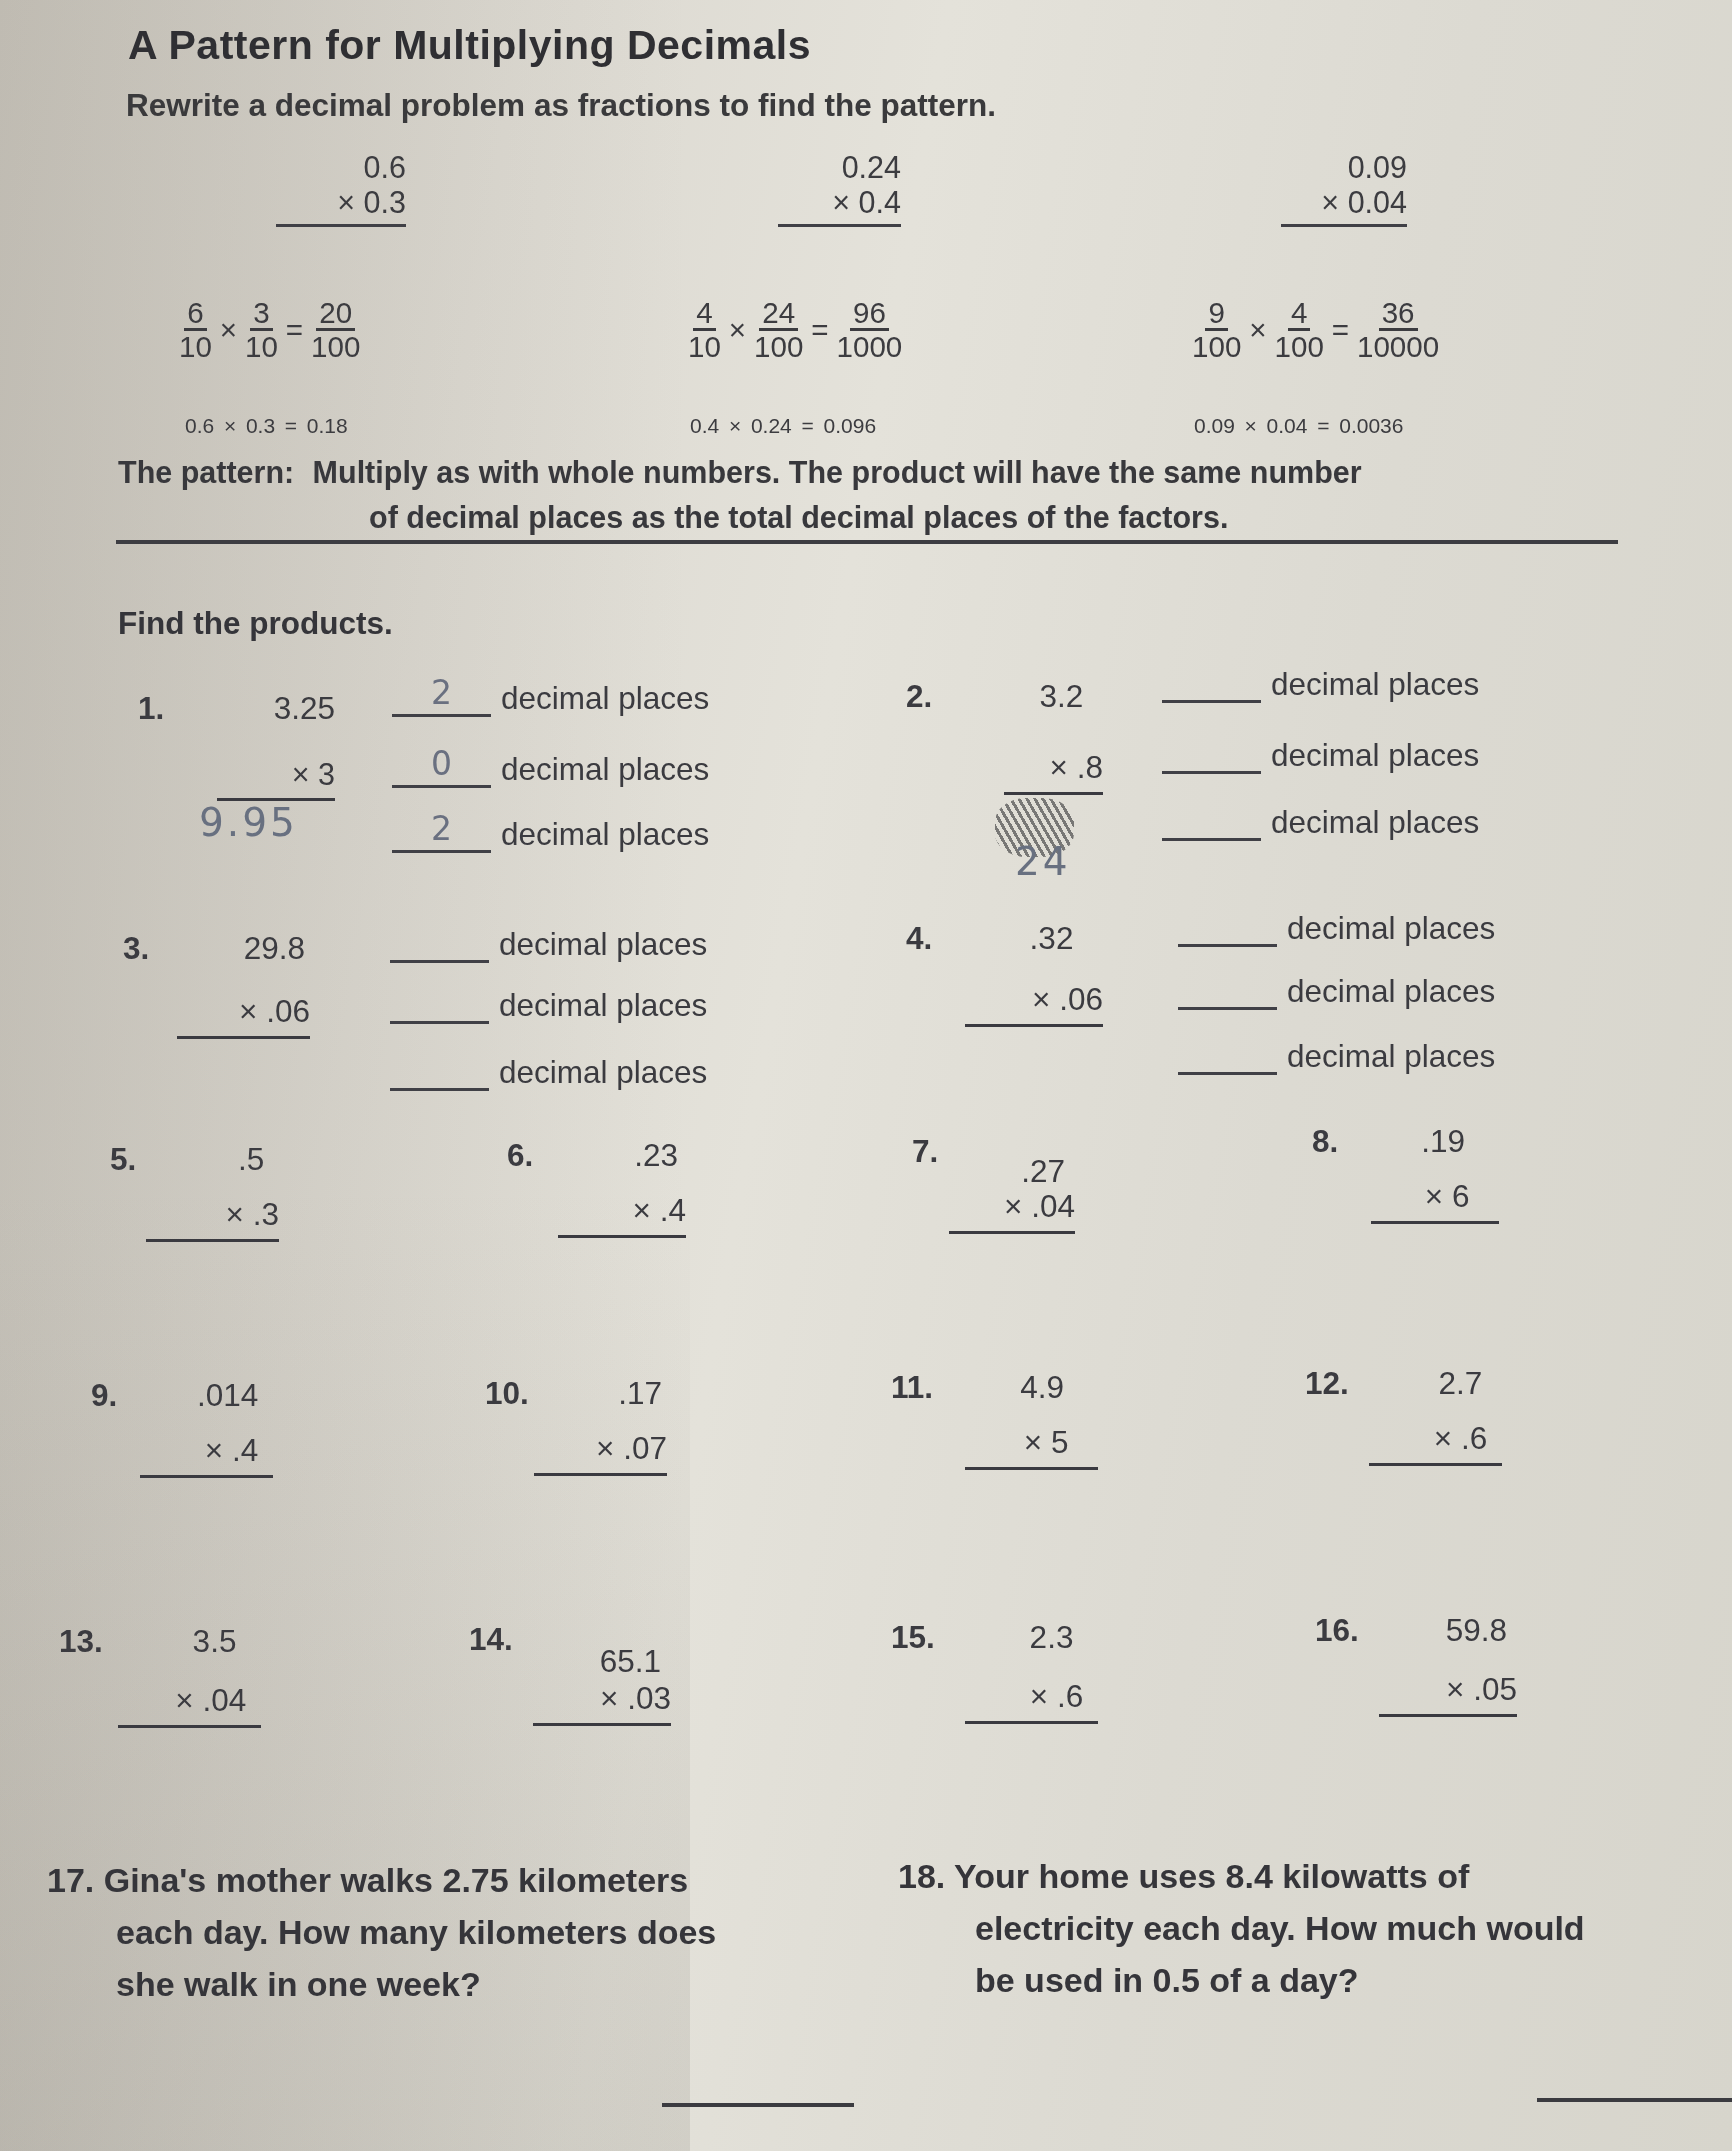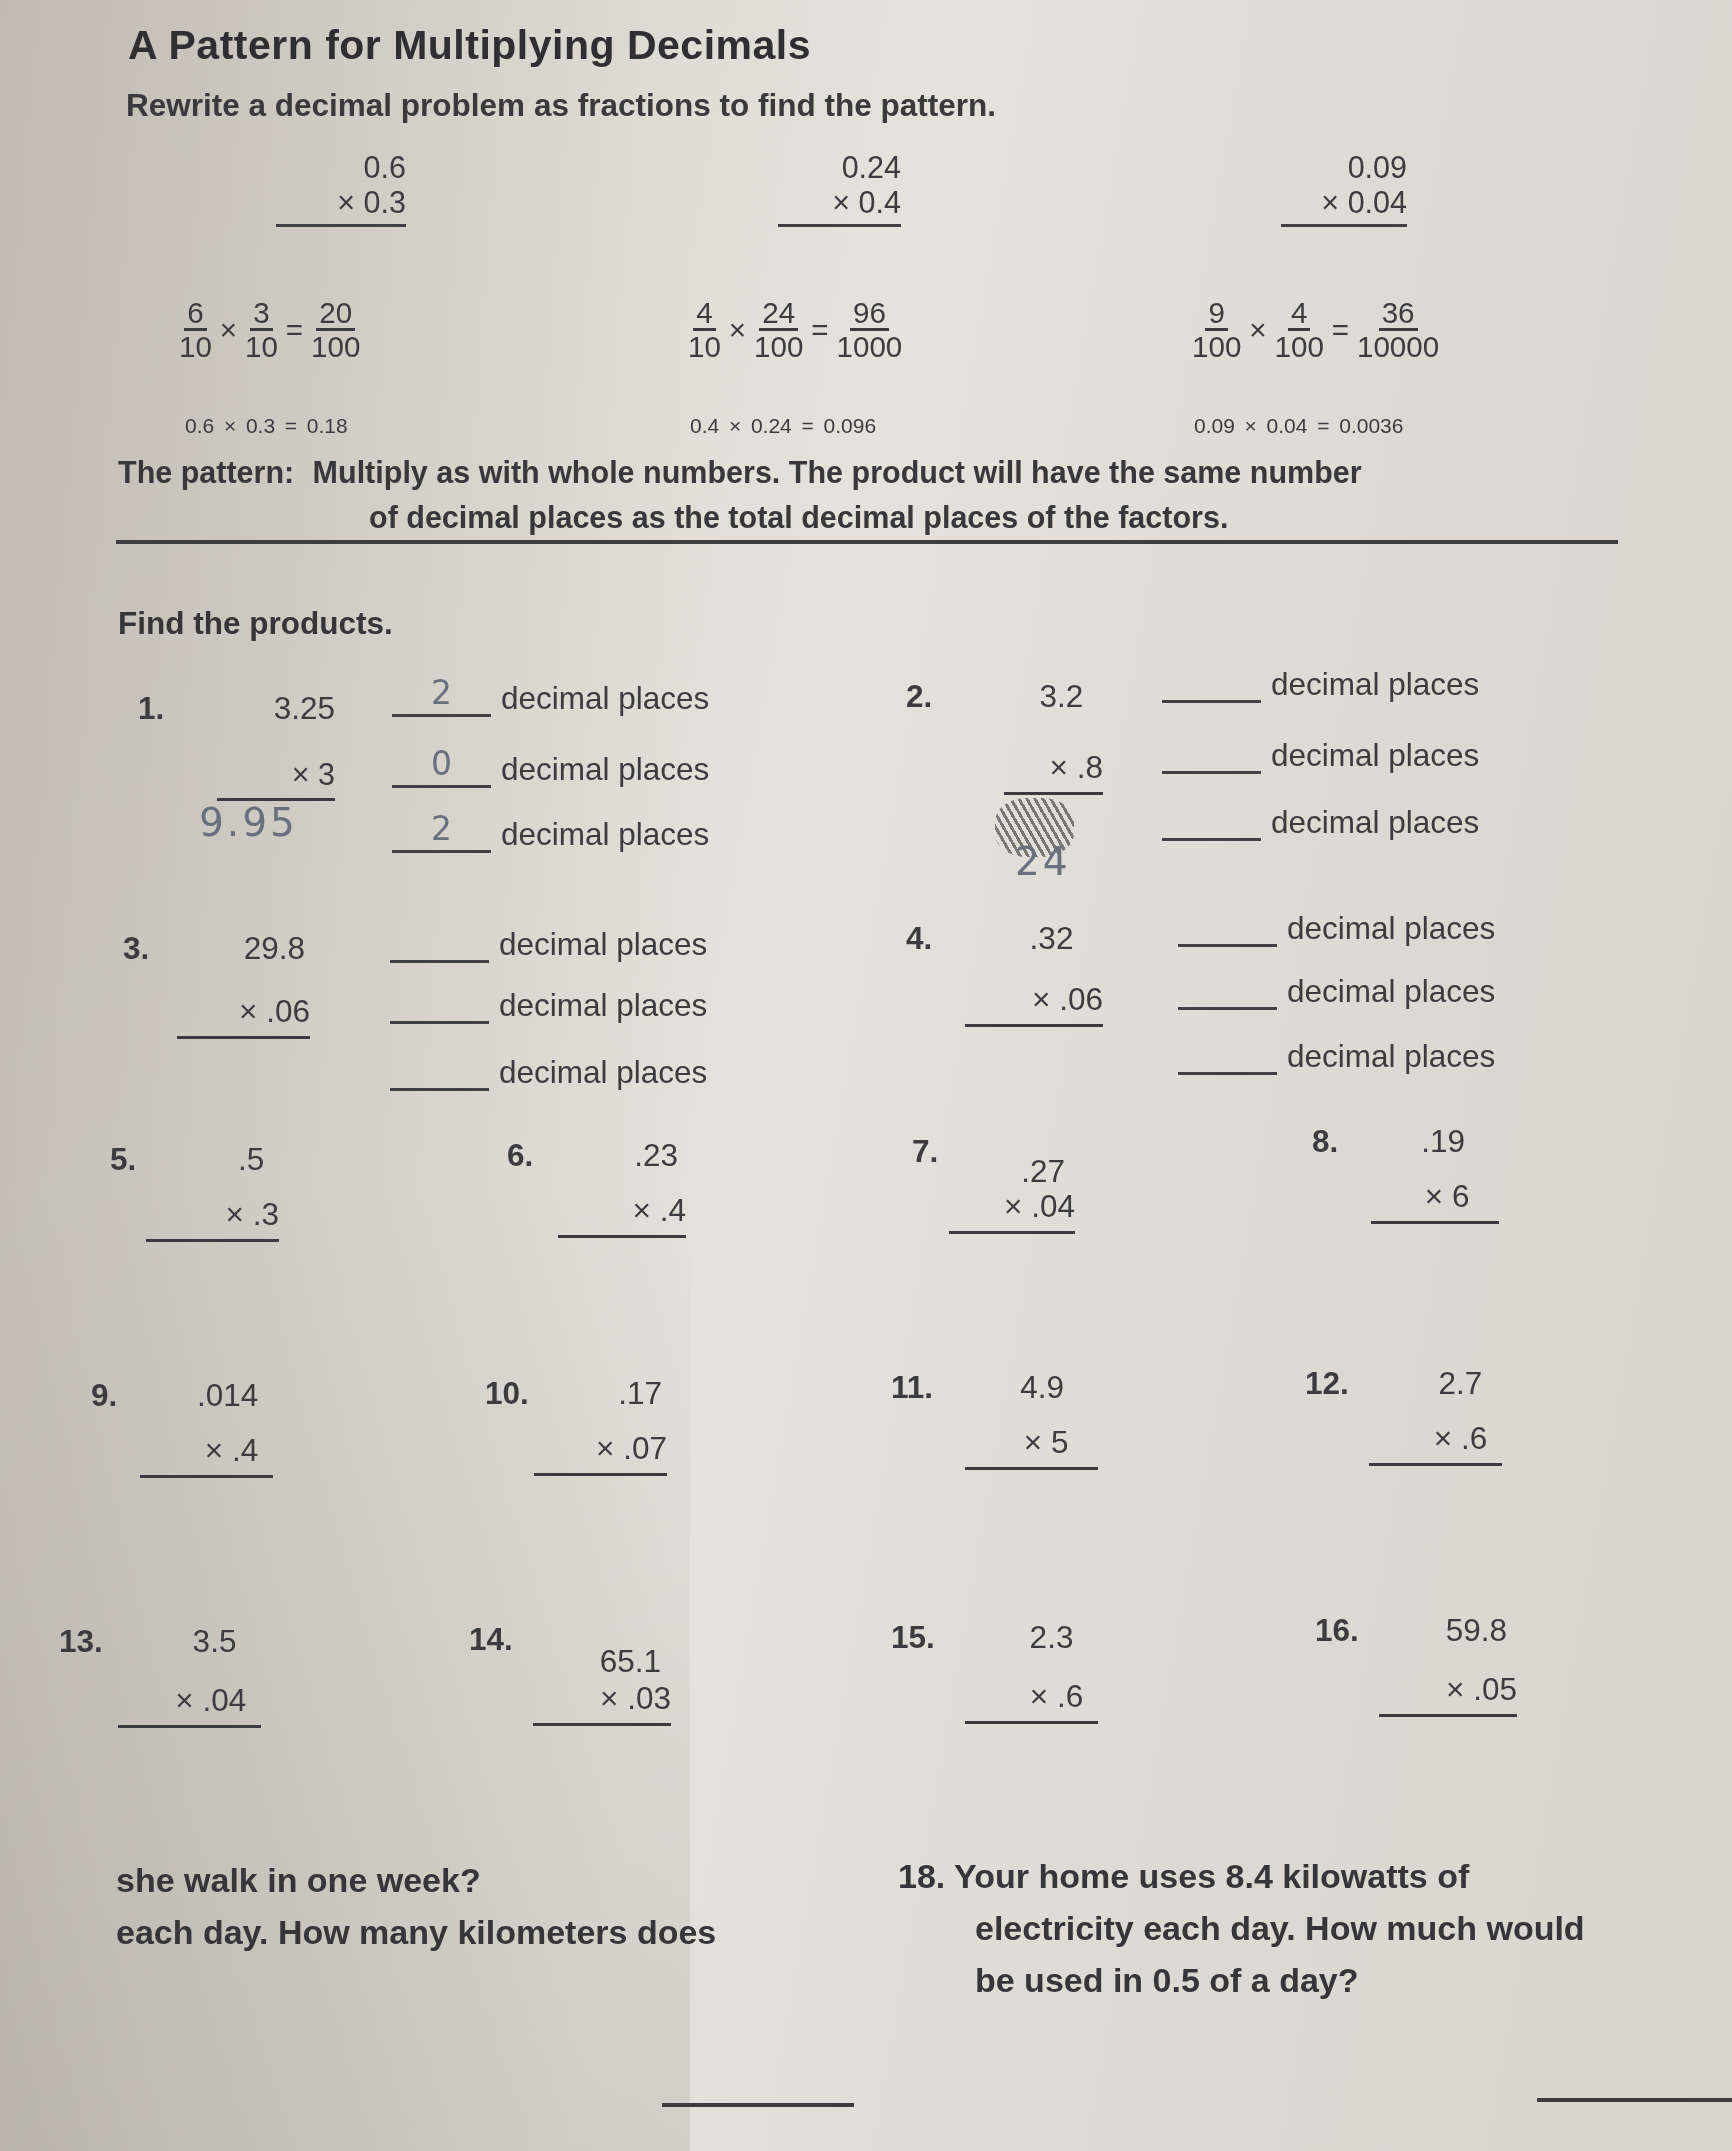--- a/index.html
+++ b/index.html
@@ -274,22 +274,23 @@
   <span class="top" style="right:24.6px;">2.3</span>
   <span class="bot" style="right:0; top:59px; width:133px; padding-right:14.8px; box-sizing:border-box;">× .6</span>
 </div>
 <div class="prob" style="left:1315px; top:1612px; width:202px; height:118px;">
   <span class="lbl">16.</span>
   <span class="top" style="right:9.9px;">59.8</span>
   <span class="bot" style="right:0; top:59px; width:138px;">× .05</span>
 </div>
 
 <div class="word" style="left:47px; top:1854px; width:808px;">
+  <div><span>17.</span> <span>Gina's mother walks 2.75 kilometers</span></div>
+  <div style="padding-left:69px;">each day. How many kilometers does</div>
   <div style="padding-left:69px;">she walk in one week?</div>
-  <div style="padding-left:69px;">each day. How many kilometers does</div>
 </div>
 <div class="ansline" style="left:662px; top:2103px; width:192px;"></div>
 
 <div class="word" style="left:898px; top:1850px; width:827px;">
   <div><span>18.</span> <span>Your home uses 8.4 kilowatts of</span></div>
   <div style="padding-left:77px;">electricity each day. How much would</div>
   <div style="padding-left:77px;">be used in 0.5 of a day?</div>
 </div>
 <div class="ansline" style="left:1537px; top:2098px; width:196px;"></div>
 

